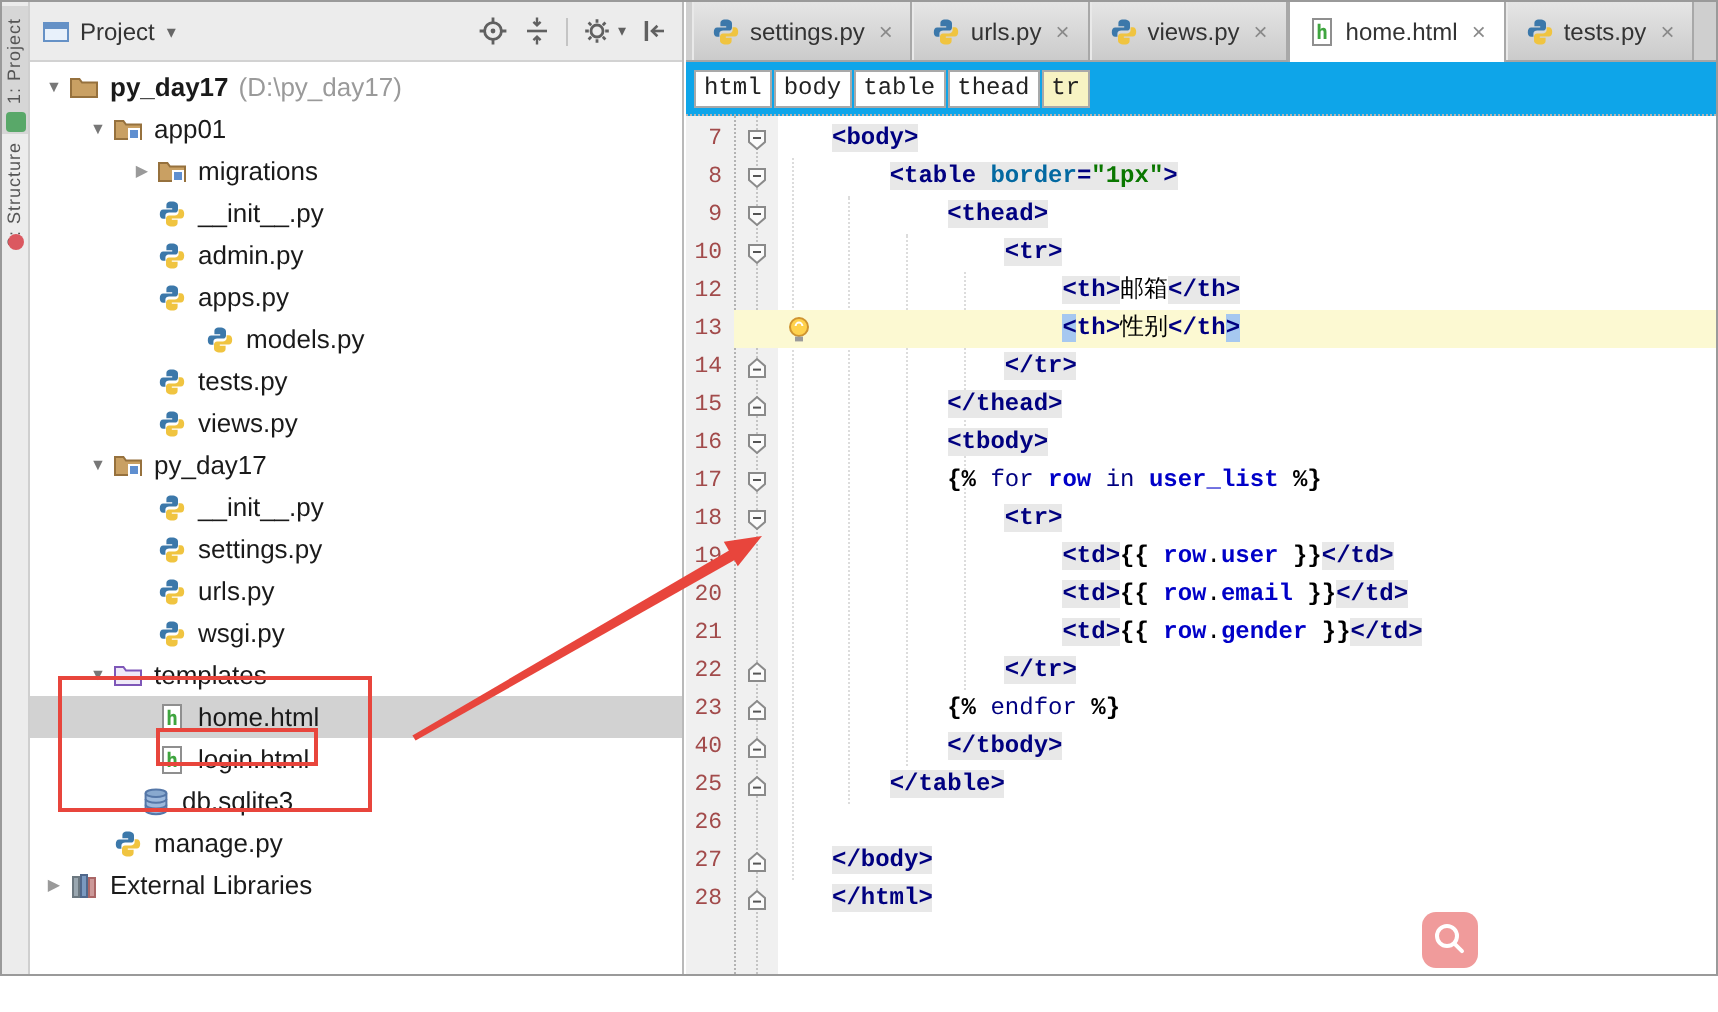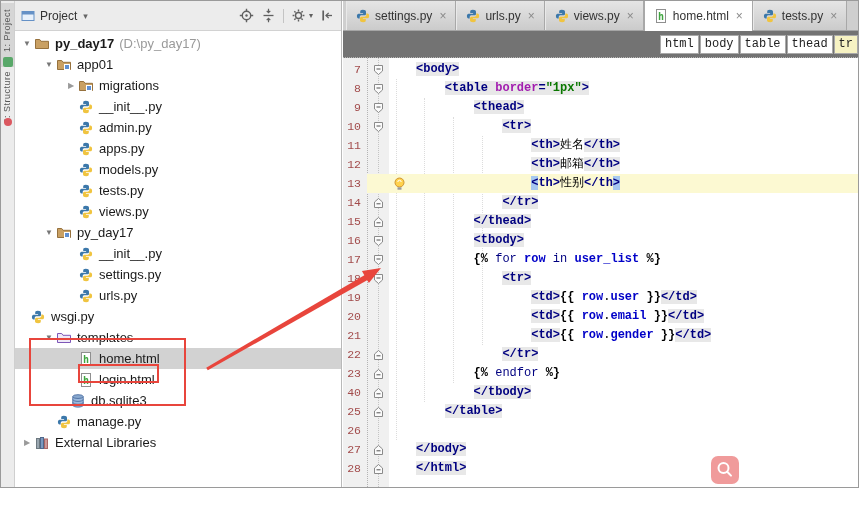--- a/index.html
+++ b/index.html
@@ -40,41 +40,41 @@
   
   #editor { position:absolute; left:342px; top:0; right:0; height:494px; background:#fff; }
   #tabbar { height:30px; background:#cfcfcf; border-bottom:1px solid #a5a5a5;
             display:flex; align-items:stretch; padding-left:3px; }
   .tab { display:flex; align-items:center; gap:5px; padding:0 9px;
          background:linear-gradient(#e5e5e5,#cbcbcb); border-right:1px solid #a8a8a8;
          border-left:1px solid #e9e9e9; font-size:12px; color:#333; cursor:default; }
   .tab.active { background:#fff; border-left:1px solid #a8a8a8; margin-bottom:-1px; }
   .tab .tclose { color:#8a8a8a; font-size:12px; margin-left:2px; }
   .tab .tabicon { display:inline-flex; }
-  #crumbs { height:27px; background:#737373; border-bottom:1px dotted #b5b5b5;
+  #crumbs { height:27px; background:#0ea5e9; border-bottom:1px dotted #b5b5b5;
             display:flex; align-items:center; padding-left:4px; gap:1px;
-            font-family:"Liberation Mono", monospace; font-size:12px; color:#222;justify-content:flex-end; }
+            font-family:"Liberation Mono", monospace; font-size:12px; color:#222; }
   .chip { border:1px solid #a9a9a9; background:#fff; padding:1px 4px 2px; line-height:14px; }
   .chip.active { background:#f7f3c3; }
   
   #codearea { position:relative; height:437px; overflow:hidden;
               background:linear-gradient(to right,#f0f0f0 0,#f0f0f0 46px,#ffffff 46px);
               font-family:"Liberation Mono", monospace; }
   .vsep { position:absolute; top:0; bottom:0; border-left:1px dotted #b3b3b3; }
   .guide { position:absolute; border-left:1px dotted #dcdcdc; }
   #code { position:relative; padding-top:2px; }
   .line { display:flex; height:19px; }
   .num { width:24px; flex:none; text-align:right; padding-right:6px;
          font-size:11.5px; line-height:19px; color:#a24b4b; }
   .rest { flex:1; display:flex; position:relative;gap:21px; }
   .line.current .rest { background:#fcf9d2; }
   .foldcol { width:22px; flex:none; display:flex; align-items:center; justify-content:center; }
   .codetext { white-space:pre; font-size:12px; line-height:19px; padding-left:6px; }
   .seg.tag, .seg.eq { color:#000080; font-weight:bold; background:#e8e8e8; }
-  .seg.attr { color:#a21caf; font-weight:bold; background:#e8e8e8; }
+  .seg.attr { color:#0369a1; font-weight:bold; background:#e8e8e8; }
   .seg.str  { color:#0a7700; font-weight:bold; background:#e8e8e8; }
   .seg.cn   { color:#000; }
   .seg.tpl  { color:#000; font-weight:bold; }
   .seg.kw   { color:#000080; font-weight:normal; }
   .seg.var  { color:#0000c8; font-weight:bold; }
   .seg.dot  { color:#000; }
   .seg.match{ color:#000080; font-weight:bold; background:#a6c8f0; }
   .line.current .seg { background:transparent; }
   .line.current .seg.match { background:#a6c8f0; }
   .bulb { position:absolute; left:26px; top:3px; }
@@ -206,21 +206,21 @@
         <div class="trow" style="padding-left: 48px;">
           <span class="chev"></span>
           <span class="ticon">
             <svg width="14" height="14" viewBox="0 0 14 14">
               <path d="M6.8,0.8 C4.6,0.8 4.2,1.7 4.2,2.8 v1.3 h2.9 v0.6 H2.6 c-1.1,0 -1.7,0.9 -1.7,2.4 0,1.4 0.6,2.3 1.7,2.3 h1.1 V7.9 c0,-1 0.9,-1.6 1.9,-1.6 h2.9 c0.9,0 1.5,-0.7 1.5,-1.6 V2.8 c0,-1.1 -0.9,-2 -3.2,-2 z" fill="#3c78aa"></path>
               <path d="M7.2,13.2 c2.2,0 2.6,-0.9 2.6,-2 V9.9 H6.9 V9.3 h4.5 c1.1,0 1.7,-0.9 1.7,-2.4 0,-1.4 -0.6,-2.3 -1.7,-2.3 h-1.1 v1.5 c0,1 -0.9,1.6 -1.9,1.6 H5.5 c-0.9,0 -1.5,0.7 -1.5,1.6 v1.9 c0,1.1 0.9,2 3.2,2 z" fill="#f0c440"></path>
             </svg>
           </span>
           <span class="tlabel">apps.py</span>
         </div>
-        <div class="trow" style="padding-left: 48px;">
+        <div class="trow" style="padding-left: 72px;">
           <span class="chev"></span>
           <span class="ticon">
             <svg width="14" height="14" viewBox="0 0 14 14">
               <path d="M6.8,0.8 C4.6,0.8 4.2,1.7 4.2,2.8 v1.3 h2.9 v0.6 H2.6 c-1.1,0 -1.7,0.9 -1.7,2.4 0,1.4 0.6,2.3 1.7,2.3 h1.1 V7.9 c0,-1 0.9,-1.6 1.9,-1.6 h2.9 c0.9,0 1.5,-0.7 1.5,-1.6 V2.8 c0,-1.1 -0.9,-2 -3.2,-2 z" fill="#3c78aa"></path>
               <path d="M7.2,13.2 c2.2,0 2.6,-0.9 2.6,-2 V9.9 H6.9 V9.3 h4.5 c1.1,0 1.7,-0.9 1.7,-2.4 0,-1.4 -0.6,-2.3 -1.7,-2.3 h-1.1 v1.5 c0,1 -0.9,1.6 -1.9,1.6 H5.5 c-0.9,0 -1.5,0.7 -1.5,1.6 v1.9 c0,1.1 0.9,2 3.2,2 z" fill="#f0c440"></path>
             </svg>
           </span>
           <span class="tlabel">models.py</span>
         </div>
         <div class="trow" style="padding-left: 48px;">
@@ -276,21 +276,21 @@
         <div class="trow" style="padding-left: 48px;">
           <span class="chev"></span>
           <span class="ticon">
             <svg width="14" height="14" viewBox="0 0 14 14">
               <path d="M6.8,0.8 C4.6,0.8 4.2,1.7 4.2,2.8 v1.3 h2.9 v0.6 H2.6 c-1.1,0 -1.7,0.9 -1.7,2.4 0,1.4 0.6,2.3 1.7,2.3 h1.1 V7.9 c0,-1 0.9,-1.6 1.9,-1.6 h2.9 c0.9,0 1.5,-0.7 1.5,-1.6 V2.8 c0,-1.1 -0.9,-2 -3.2,-2 z" fill="#3c78aa"></path>
               <path d="M7.2,13.2 c2.2,0 2.6,-0.9 2.6,-2 V9.9 H6.9 V9.3 h4.5 c1.1,0 1.7,-0.9 1.7,-2.4 0,-1.4 -0.6,-2.3 -1.7,-2.3 h-1.1 v1.5 c0,1 -0.9,1.6 -1.9,1.6 H5.5 c-0.9,0 -1.5,0.7 -1.5,1.6 v1.9 c0,1.1 0.9,2 3.2,2 z" fill="#f0c440"></path>
             </svg>
           </span>
           <span class="tlabel">urls.py</span>
         </div>
-        <div class="trow" style="">
+        <div class="trow" style="padding-left: 48px;">
           <span class="chev"></span>
           <span class="ticon">
             <svg width="14" height="14" viewBox="0 0 14 14">
               <path d="M6.8,0.8 C4.6,0.8 4.2,1.7 4.2,2.8 v1.3 h2.9 v0.6 H2.6 c-1.1,0 -1.7,0.9 -1.7,2.4 0,1.4 0.6,2.3 1.7,2.3 h1.1 V7.9 c0,-1 0.9,-1.6 1.9,-1.6 h2.9 c0.9,0 1.5,-0.7 1.5,-1.6 V2.8 c0,-1.1 -0.9,-2 -3.2,-2 z" fill="#3c78aa"></path>
               <path d="M7.2,13.2 c2.2,0 2.6,-0.9 2.6,-2 V9.9 H6.9 V9.3 h4.5 c1.1,0 1.7,-0.9 1.7,-2.4 0,-1.4 -0.6,-2.3 -1.7,-2.3 h-1.1 v1.5 c0,1 -0.9,1.6 -1.9,1.6 H5.5 c-0.9,0 -1.5,0.7 -1.5,1.6 v1.9 c0,1.1 0.9,2 3.2,2 z" fill="#f0c440"></path>
             </svg>
           </span>
           <span class="tlabel">wsgi.py</span>
         </div>
         <div class="trow" style="padding-left: 26px;">
@@ -467,27 +467,20 @@
               <span class="foldcol">
                 <svg width="11" height="12" viewBox="0 0 11 12">
                   <path d="M1.5,1.5 h8 v5.5 l-4,3.5 l-4,-3.5 z" fill="#fbfbfb" stroke="#8a8a8a"></path>
                   <path d="M3.5,5 h4" stroke="#555"></path>
                 </svg>
               </span>
               <span class="codetext"><span class="seg sp">            </span><span class="seg tag">&lt;tr&gt;</span></span>
             </span>
           </div>
           <div class="line">
-            <span class="num">11</span>
-            <span class="rest">
-              <span class="foldcol"></span>
-              <span class="codetext"><span class="seg sp">                </span><span class="seg tag">&lt;th&gt;</span><span class="seg cn">姓名</span><span class="seg tag">&lt;/th&gt;</span></span>
-            </span>
-          </div>
-          <div class="line">
             <span class="num">12</span>
             <span class="rest">
               <span class="foldcol"></span>
               <span class="codetext"><span class="seg sp">                </span><span class="seg tag">&lt;th&gt;</span><span class="seg cn">邮箱</span><span class="seg tag">&lt;/th&gt;</span></span>
             </span>
           </div>
           <div class="line current">
             <span class="num">13</span>
             <span class="rest">
               <span class="foldcol"></span>

